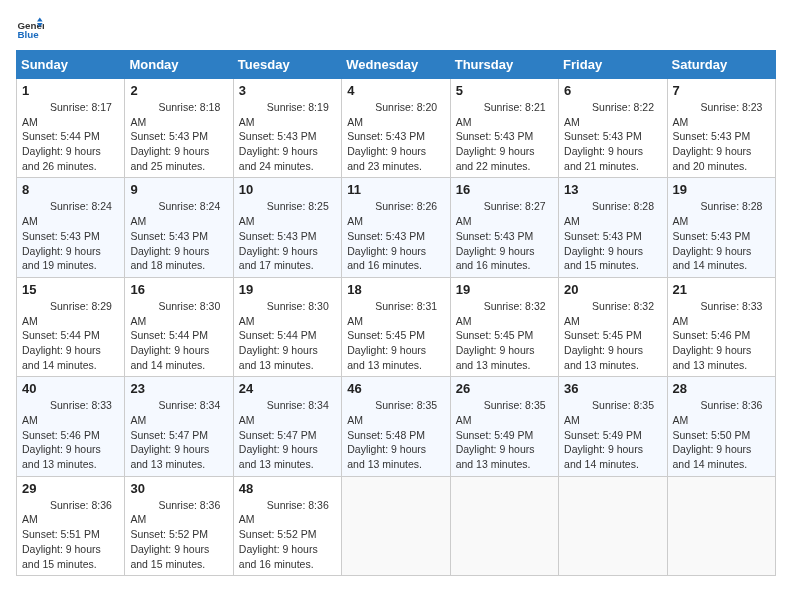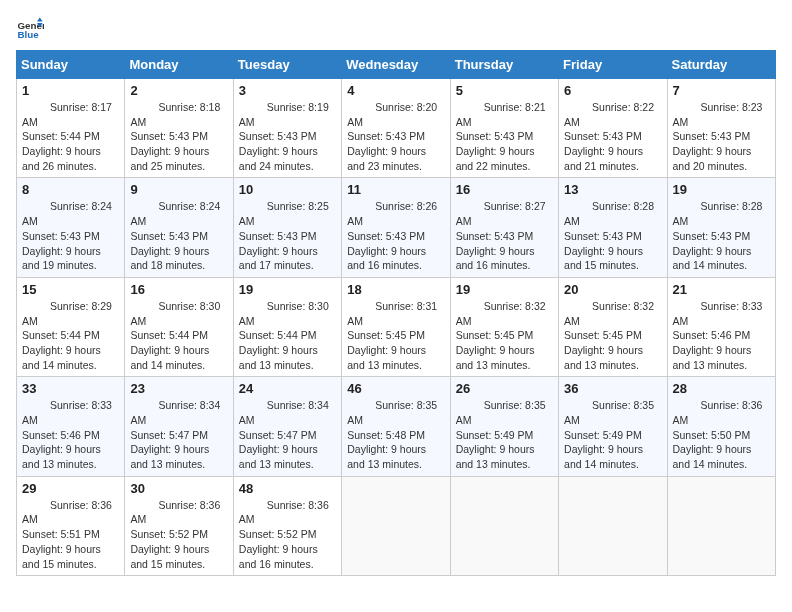--- a/index.html
+++ b/index.html
@@ -200,21 +200,21 @@
         <span class="day-num">20</span>
         <span class="day-info">Sunrise: 8:32 AM<br>Sunset: 5:45 PM<br>Daylight: 9 hours and 13 minutes.</span>
       </td>
         <td>
         <span class="day-num">21</span>
         <span class="day-info">Sunrise: 8:33 AM<br>Sunset: 5:46 PM<br>Daylight: 9 hours and 13 minutes.</span>
       </td>
       </tr>
       <tr>
         <td>
-        <span class="day-num">33</span>
+        <span class="day-num">40</span>
         <span class="day-info">Sunrise: 8:33 AM<br>Sunset: 5:46 PM<br>Daylight: 9 hours and 13 minutes.</span>
       </td>
         <td>
         <span class="day-num">23</span>
         <span class="day-info">Sunrise: 8:34 AM<br>Sunset: 5:47 PM<br>Daylight: 9 hours and 13 minutes.</span>
       </td>
         <td>
         <span class="day-num">24</span>
         <span class="day-info">Sunrise: 8:34 AM<br>Sunset: 5:47 PM<br>Daylight: 9 hours and 13 minutes.</span>
       </td>

